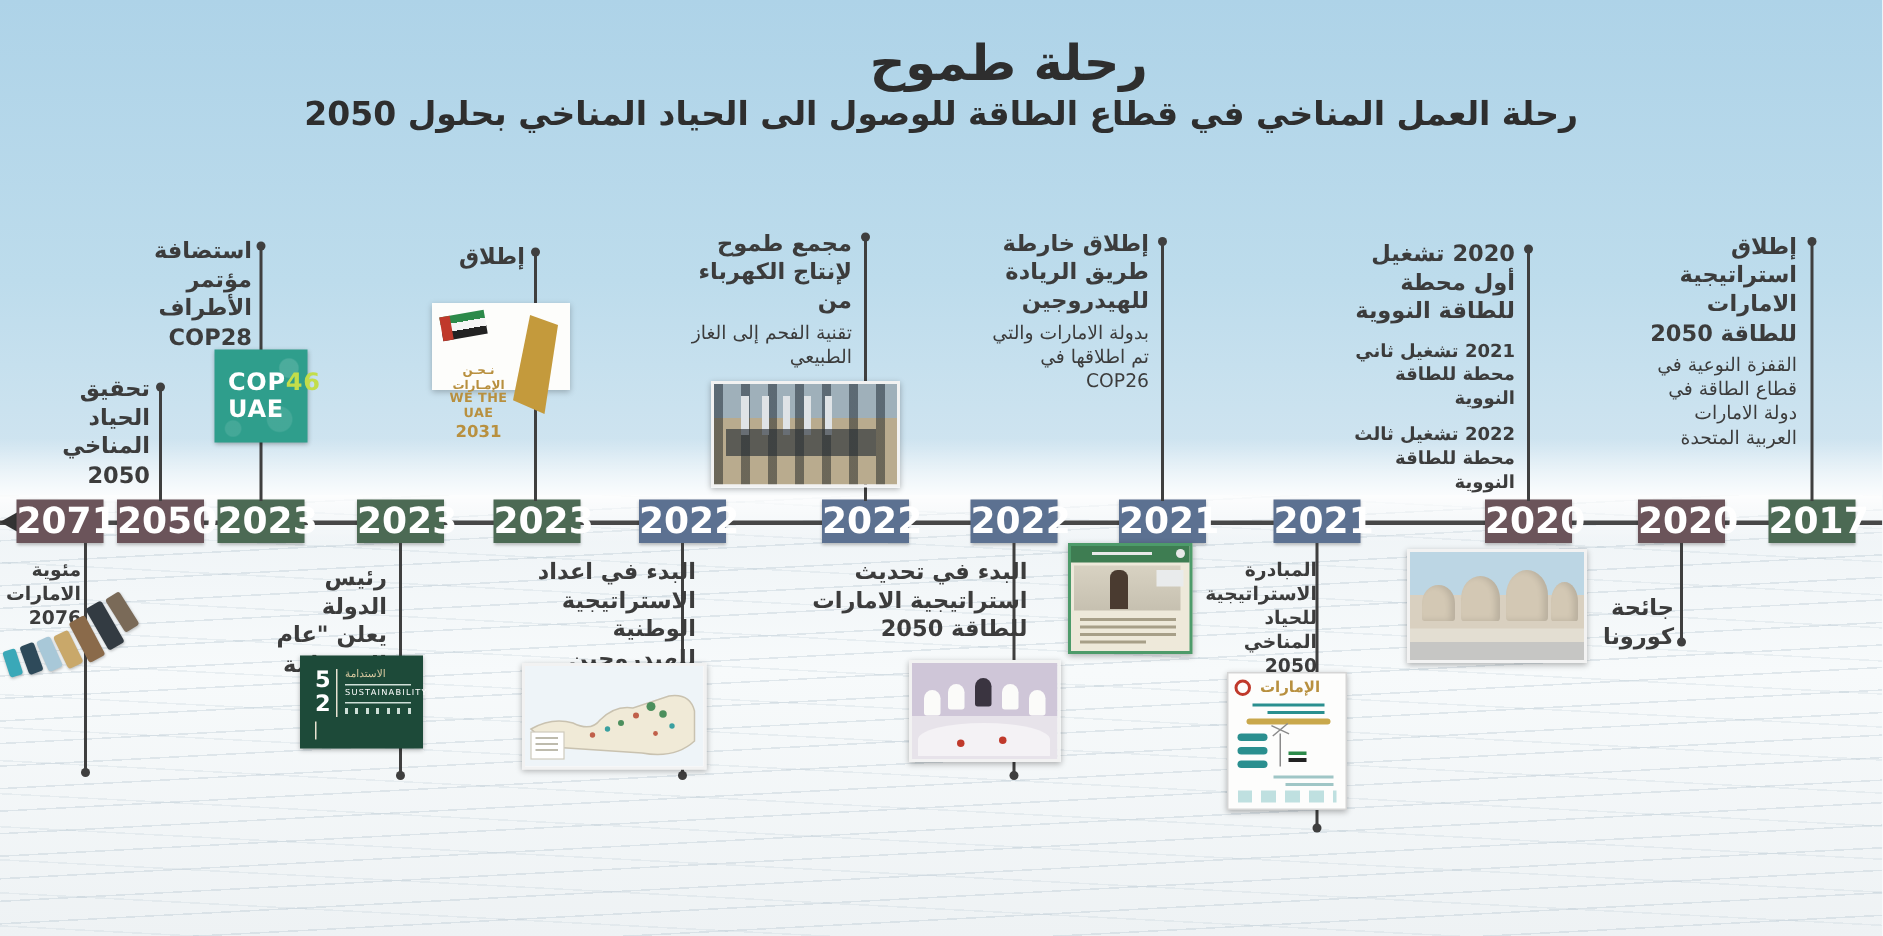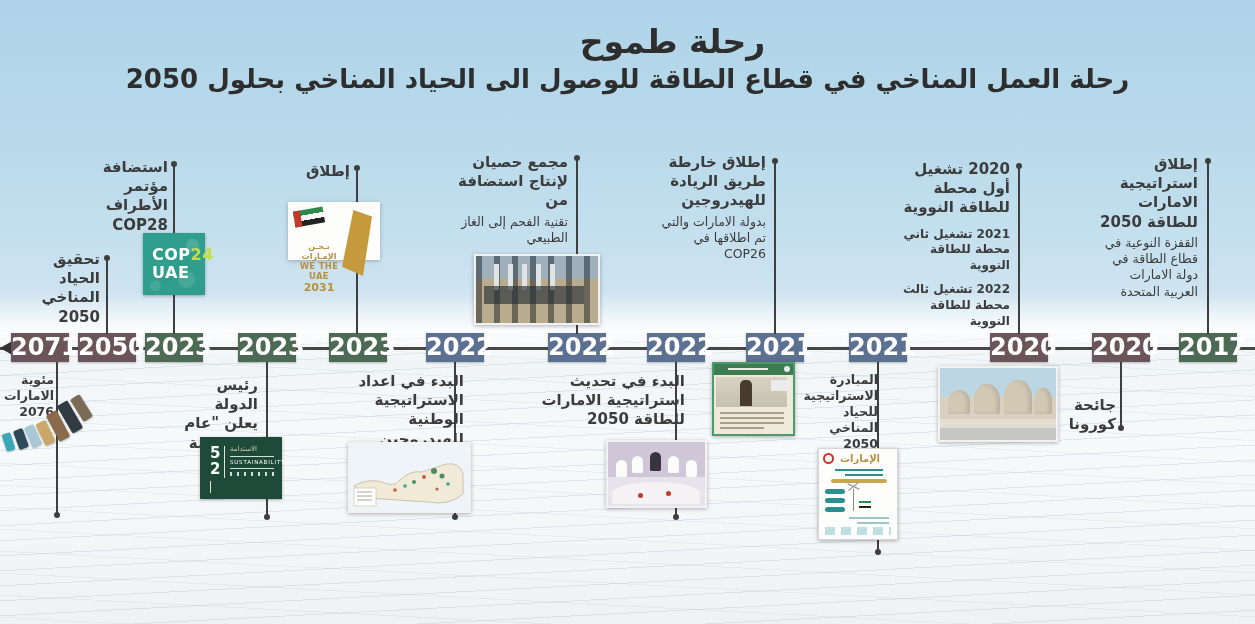--- a/index.html
+++ b/index.html
@@ -13,21 +13,21 @@
     background:
       repeating-linear-gradient(177deg, rgba(170,188,200,.30) 0 1px, transparent 1px 15px),
       repeating-linear-gradient(183deg, rgba(190,205,214,.25) 0 1px, transparent 1px 22px),
       linear-gradient(180deg,#eef3f6 0%,#f7fafb 40%,#eef2f4 100%);
   }
   .haze{position:absolute;left:0;top:292px;width:1255px;height:70px;
     background:linear-gradient(180deg,rgba(255,255,255,0),rgba(255,255,255,.85) 55%,rgba(255,255,255,0));}
   .title{position:absolute;left:0;top:22px;width:1255px;text-align:center;
     font-size:33px;font-weight:bold;color:#2e2e2e;direction:rtl;padding-left:45px;}
   .subtitle{position:absolute;left:0;top:64px;width:1255px;text-align:center;
-    font-size:26px;font-weight:bold;color:#2e2e2e;direction:rtl;}
+    font-size:22px;font-weight:bold;color:#2e2e2e;direction:rtl;}
   .tl-line{position:absolute;left:0;top:347px;width:1255px;height:3px;background:#474747;}
   .tl-arrow{position:absolute;left:0;top:339px;width:0;height:0;
     border-top:9px solid transparent;border-bottom:9px solid transparent;border-right:16px solid #333;}
   .yearbox{position:absolute;top:333px;width:58px;height:29px;line-height:29px;
     text-align:center;color:#fff;font-size:24px;font-weight:bold;
     box-shadow:0 1px 2px rgba(0,0,0,.25);}
   .vline{position:absolute;width:2px;background:#3f3f3f;}
   .dot{position:absolute;width:6px;height:6px;border-radius:50%;background:#3f3f3f;}
   .evt{position:absolute;direction:rtl;text-align:right;color:#3c3c3c;}
   .evt .t{font-weight:bold;font-size:15px;line-height:1.28;}
@@ -175,40 +175,40 @@
   <div class="dot" style="left:1118px;top:425px"></div>
 
   <div class="evt" style="left:8px;top:250px;width:92px">
     <div class="t">تحقيق الحياد المناخي 2050</div>
   </div>
 
   <div class="evt" style="left:90px;top:158px;width:78px">
     <div class="t">استضافة مؤتمر الأطراف COP28</div>
   </div>
   <div class="cop28">
-    <div class="l1"><span>COP</span><span class="num">24</span></div>
+    <div class="l1"><span>COP</span><span class="num">46</span></div>
     <div class="l2">UAE</div>
   </div>
 
   <div class="evt" style="left:300px;top:162px;width:50px">
     <div class="t" style="font-size:15px">إطلاق</div>
   </div>
   <div class="weuae">
     <div class="flag"></div>
     <div class="goldbar"></div>
     <div class="txt">
       <div class="ar">نـحـن</div>
       <div class="ar">الإمـارات</div>
       <div class="en">WE THE UAE</div>
       <div class="yr">2031</div>
     </div>
   </div>
 
   <div class="evt" style="left:456px;top:153px;width:112px">
-    <div class="t">مجمع حصيان لإنتاج استضافة من</div>
+    <div class="t">مجمع طموح لإنتاج الكهرباء من</div>
     <div class="b">تقنية الفحم إلى الغاز الطبيعي</div>
   </div>
   <div class="photo hassyan">
     <div class="stacks"></div>
     <div class="dark"></div>
   </div>
 
   <div class="evt" style="left:656px;top:153px;width:110px">
     <div class="t">إطلاق خارطة طريق الريادة للهيدروجين</div>
     <div class="b">بدولة الامارات والتي تم اطلاقها في COP26</div>

